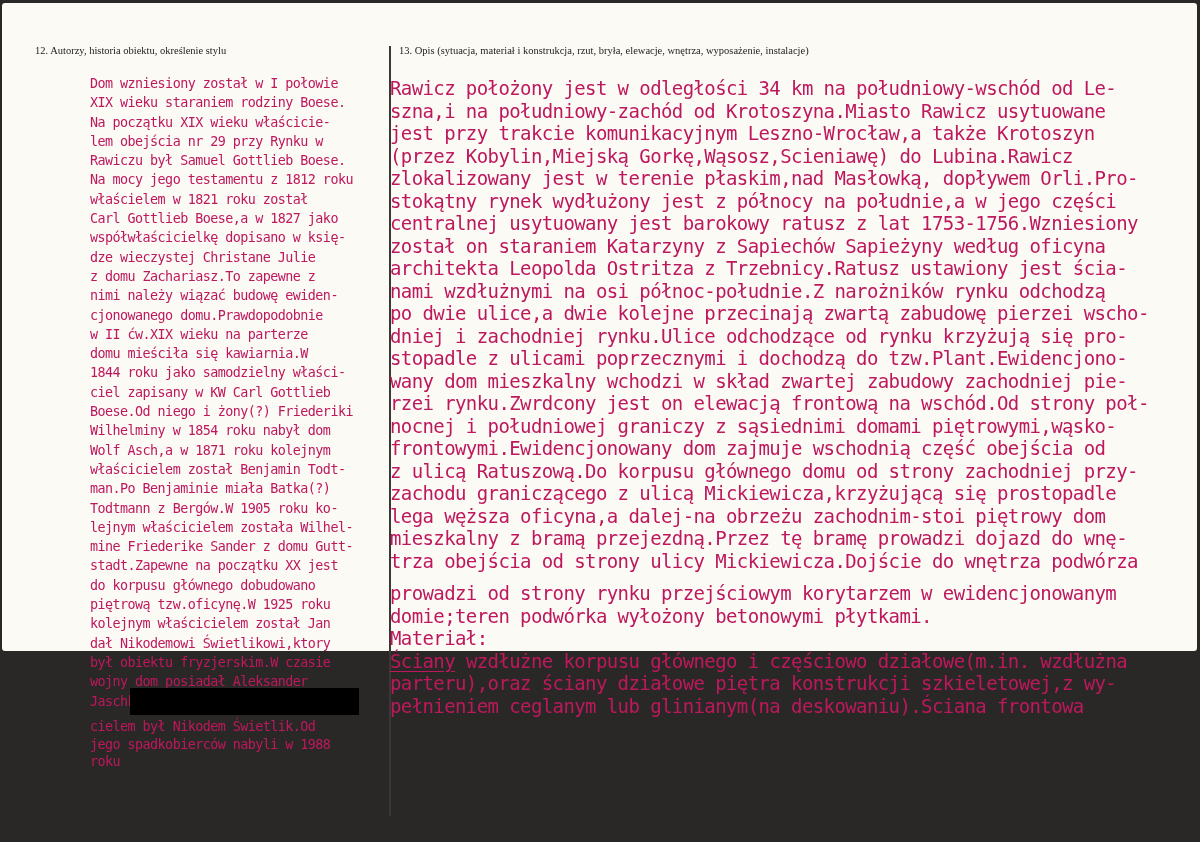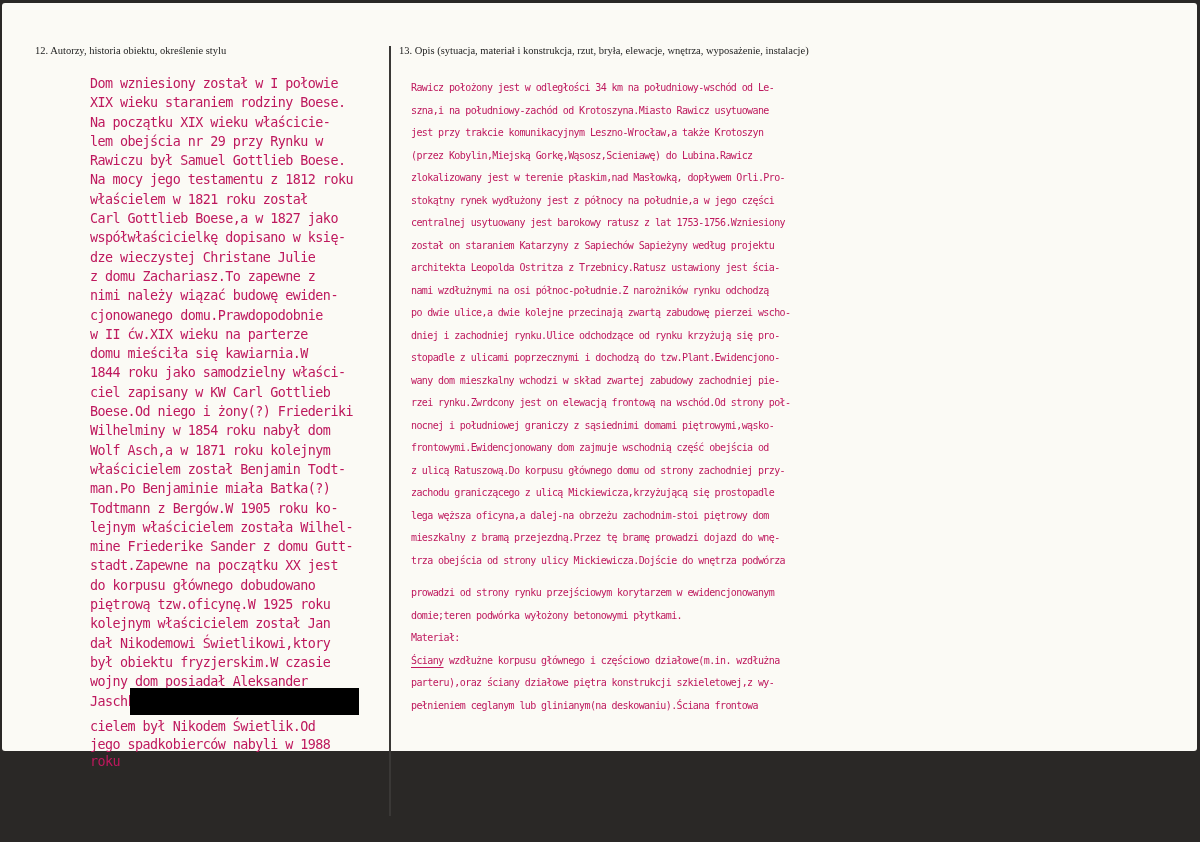--- a/index.html
+++ b/index.html
@@ -1,32 +1,32 @@
 <!DOCTYPE html>
 <html><head>
 <meta charset="utf-8">
 <style>
   html, body { margin:0; padding:0; }
   body { width:1200px; height:842px; background:#2a2826; position:relative; overflow:hidden; }
   .page {
-    position:absolute; left:2px; top:3px; width:1195px; height:748px;
+    position:absolute; left:2px; top:3px; width:1195px; height:648px;
     background:#fbfaf5; border-radius:3px;
   }
   .heading {
     position:absolute; font-family:"Liberation Serif", serif; font-size:10.5px; color:#222;
     white-space:nowrap;
   }
   #h12 { left:33px; top:42px; }
   #h13 { left:397px; top:42px; }
   .divider { position:absolute; left:387px; top:43px; width:2px; height:770px; background:#3a3836; }
   .col {
     position:absolute; font-family:"DejaVu Sans Mono", monospace; color:#be185d;
   }
   .left-col { left:88px; top:71px; font-size:13.4px; line-height:19.3px; letter-spacing:-0.55px; }
-  .right-col { left:409px; top:74px; font-size:10px; line-height:22.5px; letter-spacing:-0.6px; }
+  .right-col { left:388px; top:74px; font-size:19px; line-height:22.5px; letter-spacing:-0.6px; }
   .line { white-space:pre; display:block; }
   .sub { position:relative; top:6px; }
   .redact { position:absolute; left:128px; top:685px; width:229px; height:27px; background:#000; }
   .underline { text-decoration:underline; text-underline-offset:3px; }
   .gap { height:10px; display:block; }
 </style>
 </head>
 <body>
 
 <div class="page">
@@ -75,21 +75,21 @@
   <div class="redact"></div>
 
   <div class="col right-col">
     <span class="line">Rawicz położony jest w odległości 34 km na południowy-wschód od Le-</span>
     <span class="line">szna,i na południowy-zachód od Krotoszyna.Miasto Rawicz usytuowane</span>
     <span class="line">jest przy trakcie komunikacyjnym Leszno-Wrocław,a także Krotoszyn</span>
     <span class="line">(przez Kobylin,Miejską Gorkę,Wąsosz,Scieniawę) do Lubina.Rawicz</span>
     <span class="line">zlokalizowany jest w terenie płaskim,nad Masłowką, dopływem Orli.Pro-</span>
     <span class="line">stokątny rynek wydłużony jest z północy na południe,a w jego części</span>
     <span class="line">centralnej usytuowany jest barokowy ratusz z lat 1753-1756.Wzniesiony</span>
-    <span class="line">został on staraniem Katarzyny z Sapiechów Sapieżyny według projektu</span>
+    <span class="line">został on staraniem Katarzyny z Sapiechów Sapieżyny według oficyna</span>
     <span class="line">architekta Leopolda Ostritza z Trzebnicy.Ratusz ustawiony jest ścia-</span>
     <span class="line">nami wzdłużnymi na osi północ-południe.Z narożników rynku odchodzą</span>
     <span class="line">po dwie ulice,a dwie kolejne przecinają zwartą zabudowę pierzei wscho-</span>
     <span class="line">dniej i zachodniej rynku.Ulice odchodzące od rynku krzyżują się pro-</span>
     <span class="line">stopadle z ulicami poprzecznymi i dochodzą do tzw.Plant.Ewidencjono-</span>
     <span class="line">wany dom mieszkalny wchodzi w skład zwartej zabudowy zachodniej pie-</span>
     <span class="line">rzei rynku.Zwrdcony jest on elewacją frontową na wschód.Od strony poł-</span>
     <span class="line">nocnej i południowej graniczy z sąsiednimi domami piętrowymi,wąsko-</span>
     <span class="line">frontowymi.Ewidencjonowany dom zajmuje wschodnią część obejścia od</span>
     <span class="line">z ulicą Ratuszową.Do korpusu głównego domu od strony zachodniej przy-</span>

